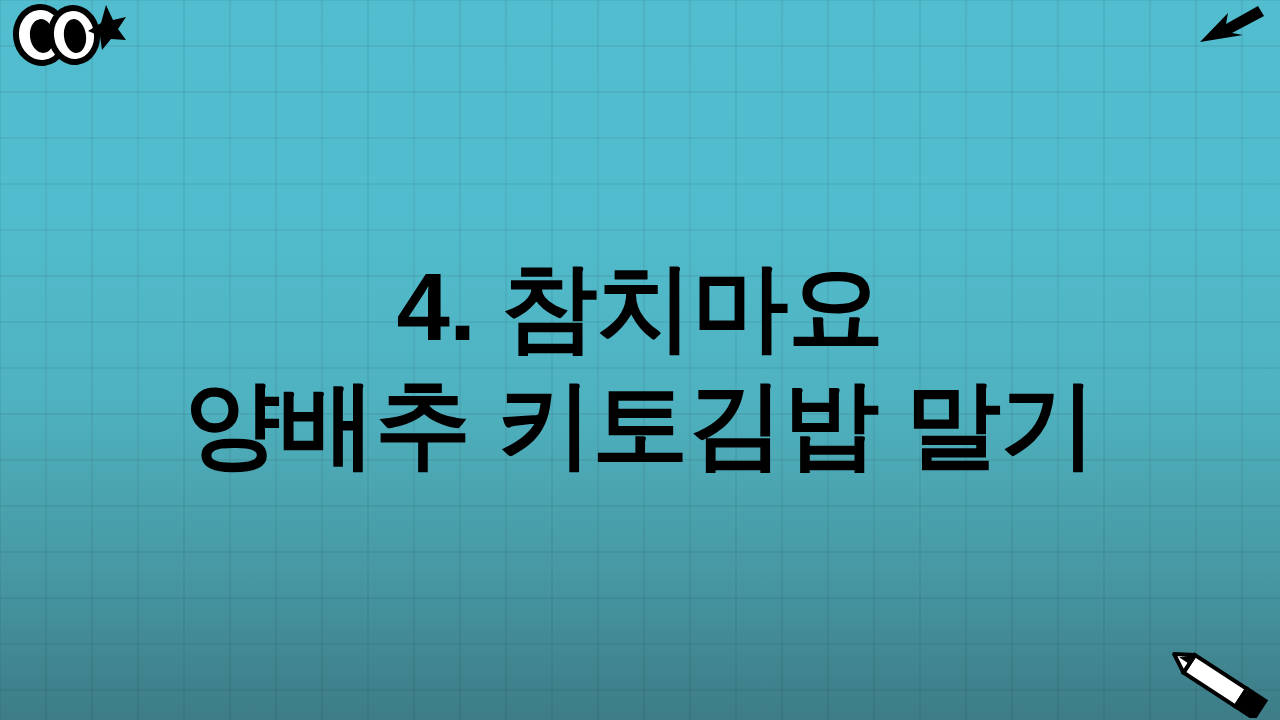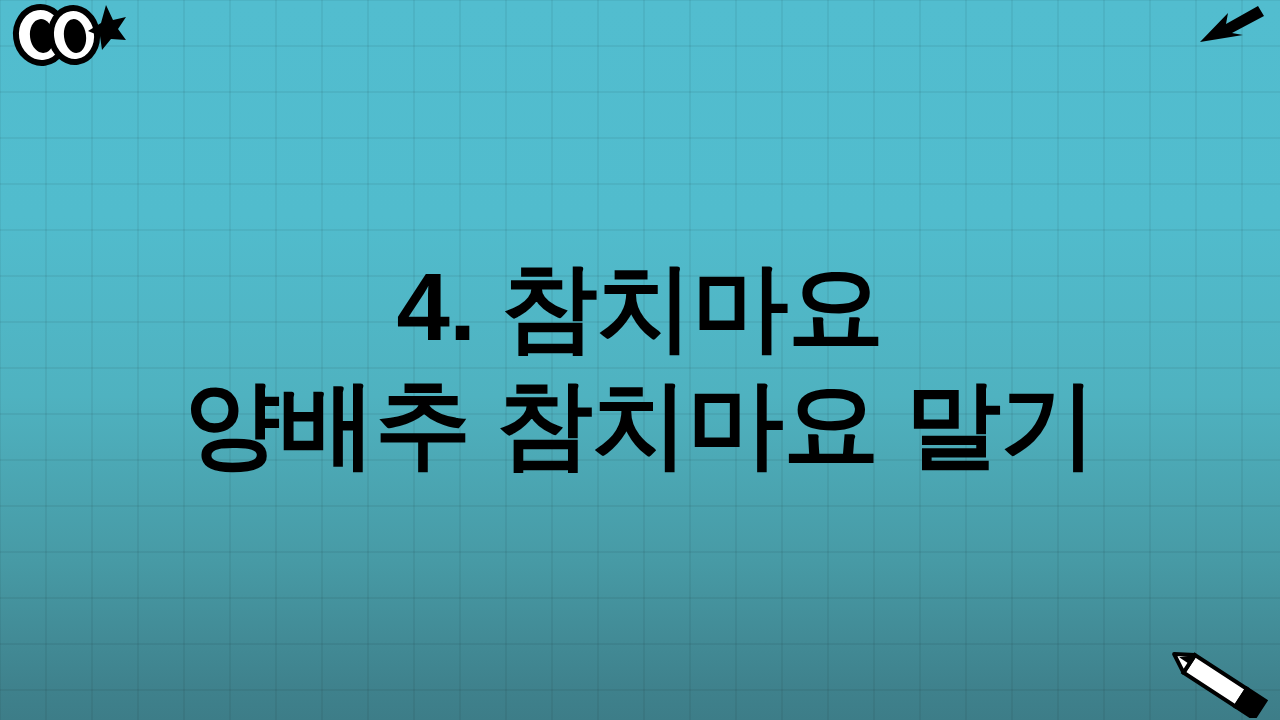--- a/index.html
+++ b/index.html
@@ -110,16 +110,16 @@
         <rect x="22" y="26" width="62" height="21" fill="#ffffff" stroke="#000000" stroke-width="4"></rect>
         <path d="M22 26 L4 36.5 L22 47 Z" fill="#ffffff" stroke="#000000" stroke-width="4" stroke-linejoin="round"></path>
         <path d="M22 26 L10 36.5 L22 36.5 Z" fill="#000000"></path>
         <rect x="84" y="26" width="22" height="21" fill="#000000" stroke="#000000" stroke-width="4"></rect>
       </g>
     </svg>
   </div>
 
   <div id="title-block">
     <div class="title-line">4. 참치마요</div>
-    <div class="title-line">양배추 참치마요 말기</div>
+    <div class="title-line">양배추 키토김밥 말기</div>
   </div>
 
 </div>
 
 </body></html>

